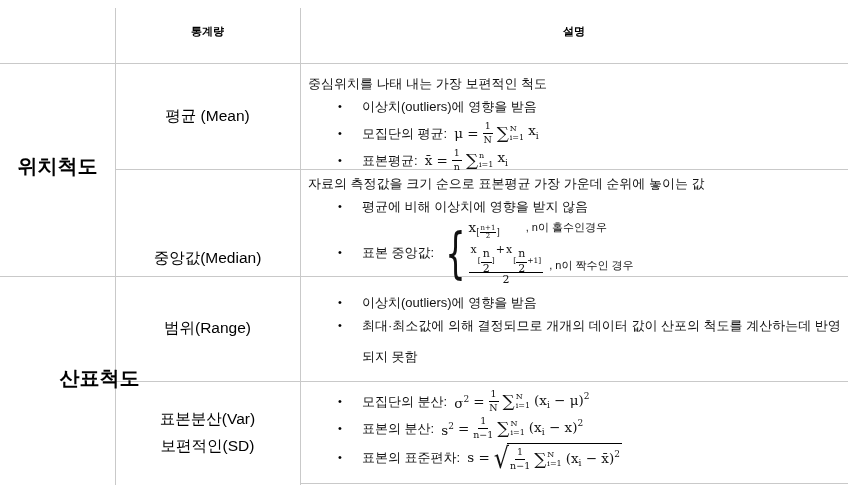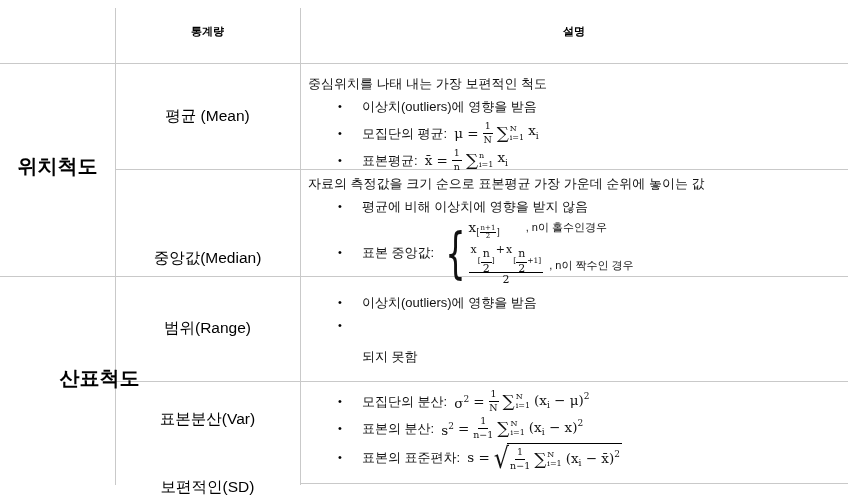--- a/index.html
+++ b/index.html
@@ -7,21 +7,21 @@
     position:relative; width:860px; height:500px; background:#ffffff;
     font-family:"Liberation Sans", sans-serif; color:#000; overflow:hidden;
   }
   .vl { position:absolute; top:8px; width:1px; height:477px; background:#c9c9c9; }
   .hl { position:absolute; height:1px; background:#c9c9c9; }
 
   .cell { position:absolute; display:flex; align-items:center; justify-content:center; text-align:center; box-sizing:border-box; }
   .hdr  { font-weight:bold; font-size:11px; }
   .glabel { font-weight:bold; font-size:20px; }
   .sname { font-size:15.5px; }
-  .sname .nline { line-height:27px;margin-top:41px; }
+  .sname .nline { line-height:27px; }
 
   .desc { position:absolute; box-sizing:border-box; font-size:13px; color:#111; padding-left:8px; }
   .intro { line-height:17px; }
   .li { display:flex; align-items:center; padding-left:30px; margin-top:6px; line-height:17px; }
   .blt { flex:none; width:24px; font-size:11px; color:#000; }
   .licont { padding-left:54px; margin-top:14px; line-height:17px; }
   .lbl { margin-right:7px; white-space:nowrap; }
 
   
   .math { font-family:"DejaVu Serif","Liberation Serif",serif; font-size:13.5px;
@@ -199,20 +199,21 @@
     </div>
   </div>
 
   <div class="desc" style="left:300px;top:276px;width:548px;height:105px;padding-top:12px;">
     <div class="li">
       <span class="blt">•</span>
       <span>이상치(outliers)에 영향을 받음</span>
     </div>
     <div class="li">
       <span class="blt">•</span>
+      <span>최대·최소값에 의해 결정되므로 개개의 데이터 값이 산포의 척도를 계산하는데 반영</span>
     </div>
     <div class="licont">되지 못함</div>
   </div>
 
   <div class="desc" style="left:300px;top:381px;width:548px;height:102px;padding-top:5px;">
     <div class="li" style="margin-top:2px;">
       <span class="blt">•</span>
       <span class="lbl">모집단의 분산:</span>
       <span class="math">
         <span><span>σ</span><sup class="vsup">2</sup></span>

